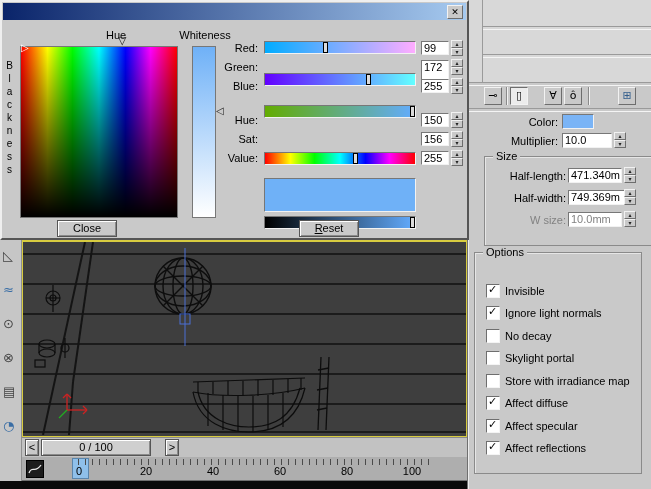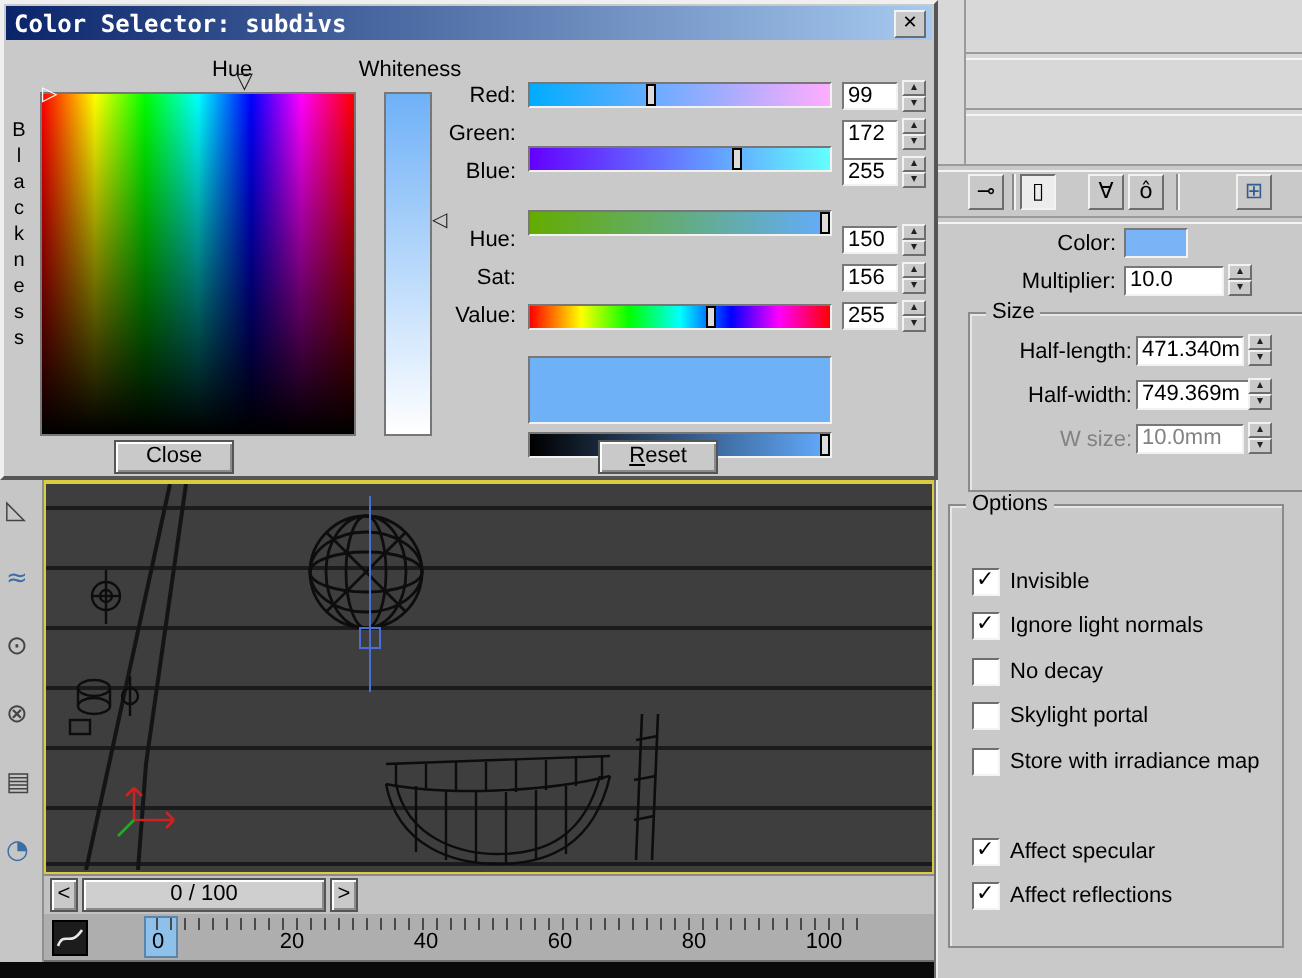--- a/index.html
+++ b/index.html
@@ -123,20 +123,24 @@
       <span class="cbl">Ignore light normals</span>
     </div>
     <div class="abs" style="left:18px;top:351px;width:152px;height:14px">
       <span class="cb"></span>
       <span class="cbl">Skylight portal</span>
     </div>
     <div class="abs" style="left:18px;top:374px;width:152px;height:14px">
       <span class="cb"></span>
       <span class="cbl">Store with irradiance map</span>
     </div>
+    <div class="abs" style="left:18px;top:396px;width:152px;height:14px">
+      <span class="cb checked"></span>
+      <span class="cbl">Affect diffuse</span>
+    </div>
     <div class="abs" style="left:18px;top:419px;width:152px;height:14px">
       <span class="cb checked"></span>
       <span class="cbl">Affect specular</span>
     </div>
     <div class="abs" style="left:18px;top:441px;width:152px;height:14px">
       <span class="cb checked"></span>
       <span class="cbl">Affect reflections</span>
     </div>
   </div>
 
@@ -228,21 +232,21 @@
           <line x1="306" y1="115" x2="303" y2="188"></line>
         <line x1="295" y1="128" x2="306" y2="126"></line>
           <line x1="294" y1="148" x2="305" y2="146"></line>
         <line x1="294" y1="168" x2="304" y2="166"></line>
       </g>
     </svg>
   </div>
 
   <div class="abs" style="left:22px;top:437px;width:445px;height:20px;background:#c2c2c2;border-top:1px solid #8a8a8a;box-sizing:border-box">
     <div class="abs btn" style="left:3px;top:1px;width:14px;height:17px"><span>&lt;</span></div>
-    <div class="abs btn" style="left:19px;top:1px;width:122px;height:17px;background:#cfcfcf">
+    <div class="abs btn" style="left:19px;top:1px;width:110px;height:17px;background:#cfcfcf">
       <span>0 / 100</span>
     </div>
     <div class="abs btn" style="left:143px;top:1px;width:14px;height:17px"><span>&gt;</span></div>
   </div>
 
   <div id="ruler" class="abs">
     <div class="abs" style="left:50px;top:1px;width:17px;height:21px;background:#8fc0ea;border:1px solid #5a85ab;box-sizing:border-box"></div>
     <div class="abs" style="left:56px;top:2px;width:352px;height:6px;background:repeating-linear-gradient(90deg,#4a4a4a 0 1px,rgba(0,0,0,0) 1px 7px)"></div>
     <span class="ticknum" style="left:44px">0</span>
     <span class="ticknum" style="left:111px">20</span>
@@ -255,21 +259,20 @@
   <div class="abs" style="left:26px;top:460px;width:18px;height:18px;background:#1c1c1c;border:1px solid #000;box-sizing:border-box">
     <svg width="16" height="16" viewBox="0 0 16 16">
       <path d="M2,12 C5,4 8,13 14,4" stroke="#e8e8e8" stroke-width="1.3" fill="none"></path>
     </svg>
   </div>
 
   <div class="abs" style="left:0;top:481px;width:467px;height:8px;background:#0a0a0a"></div>
 
   <div id="dlg" class="abs">
     <div id="titlebar" class="abs">
-      <span id="titletext">Color Selector: subdivs</span>
       <span class="tbtn ico" style="position:absolute;right:3px;top:2px;width:16px;height:14px;line-height:12px;font-size:9px">
         <span>✕</span>
       </span>
     </div>
 
     <div class="abs" style="left:104px;top:27px;width:40px">Hue</div>
     <span class="abs ico" style="left:116px;top:32px;font-size:11px;color:#222">▽</span>
     <div class="abs" style="left:163px;top:27px;width:80px;text-align:center">Whiteness</div>
 
     <div id="huesq" class="abs"></div>

